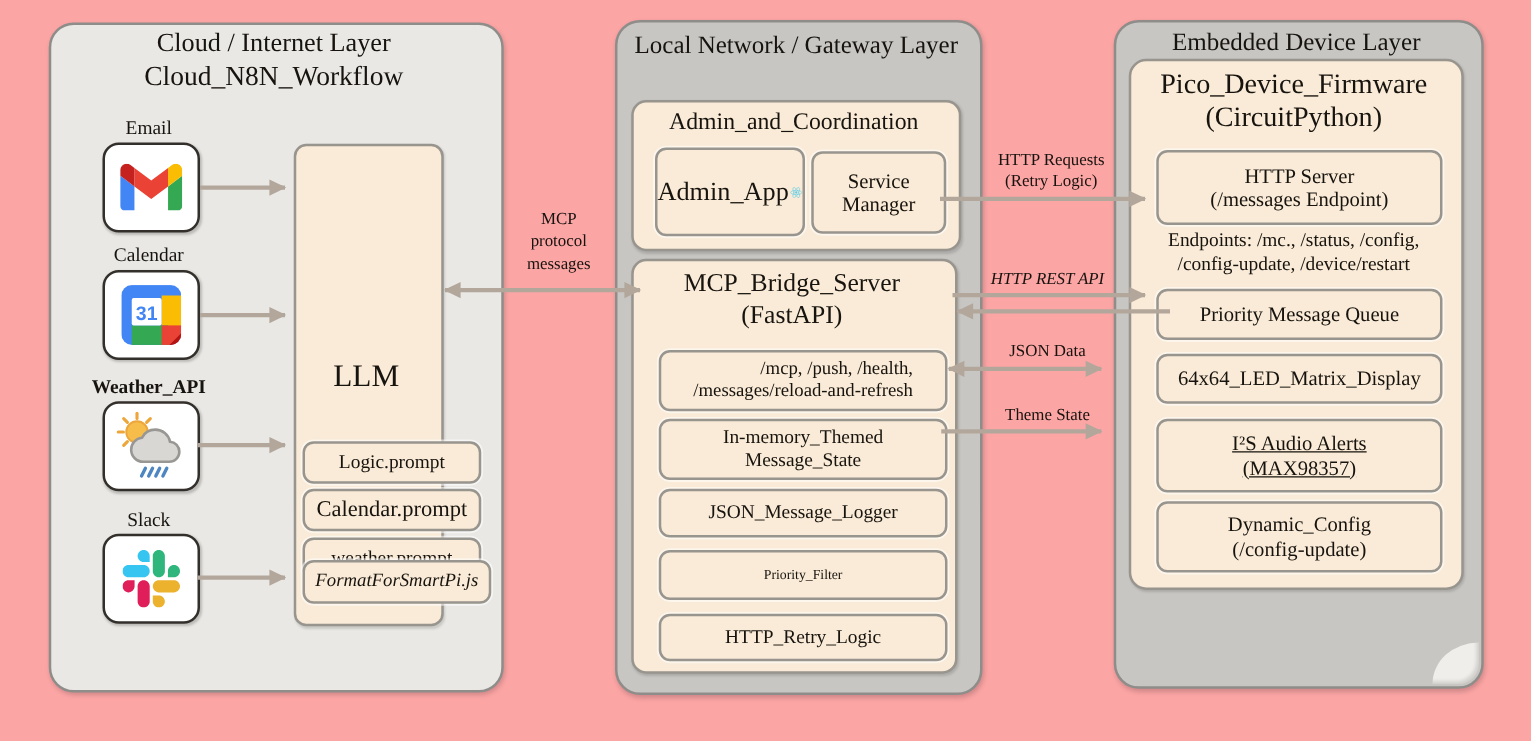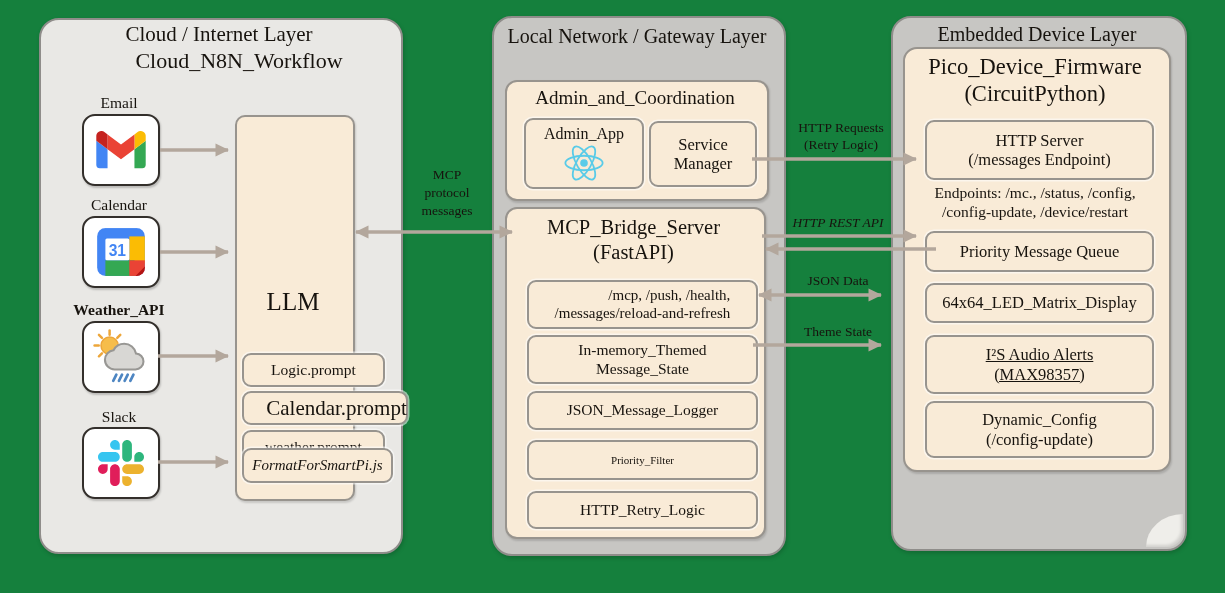--- a/index.html
+++ b/index.html
@@ -1,17 +1,17 @@
 <!DOCTYPE html>
 <html><head>
 <meta charset="utf-8">
 <style>
   html,body{margin:0;padding:0;background:#fbfaf7;}
   body{font-family:"Liberation Serif","DejaVu Serif",serif;color:#17130e;}
-  .canvas{position:relative;width:1225px;height:593px;background:#15803d;overflow:hidden;}
+  .canvas{position:relative;width:1225px;height:593px;background:#fca5a5;overflow:hidden;}
   .shell{position:absolute;border:2.5px solid #8f8d8a;border-radius:20px;box-shadow:1px 2px 4px rgba(0,0,0,.18);}
   .shell.light{background:#e9e8e5;}
   .shell.gray{background:#c7c6c3;}
   .bigbox{position:absolute;background:#f9ebd7;border:2px solid #98948e;border-radius:12px;box-shadow:1px 1.5px 2px rgba(0,0,0,.14);}
   .node{position:absolute;background:#f9ebd7;border:2px solid #98948e;border-radius:9px;
         display:flex;align-items:center;justify-content:center;text-align:center;
         white-space:pre-line;line-height:1.18;box-shadow:0 0 0 1.5px rgba(255,255,255,.55);}
   .label{position:absolute;text-align:center;line-height:1.2;white-space:pre-line;}
   .clabel{position:absolute;text-align:center;font-size:13.5px;line-height:1.25;white-space:pre-line;}
   .iconbox{position:absolute;width:74px;height:68px;background:#ffffff;border:2.5px solid #332f2b;
@@ -25,21 +25,21 @@
 
 <div class="canvas">
 
   <div class="shell light" style="left:39px;top:18px;width:360px;height:532px;"></div>
   <div class="shell gray" style="left:492px;top:16px;width:290px;height:536px;"></div>
   <div class="shell gray" style="left:891px;top:16px;width:292px;height:531px;"></div>
   <div class="curl"></div>
 
   <div>
     <div class="label" style="left:39px;top:22px;width:360px;font-size:21px;">Cloud / Internet Layer</div>
-    <div class="label" style="left:39px;top:48px;width:360px;font-size:22px;margin-left:20px;">Cloud_N8N_Workflow</div>
+    <div class="label" style="left:39px;top:48px;width:360px;font-size:22px;">Cloud_N8N_Workflow</div>
 
     <div class="label" style="left:39px;top:94px;width:160px;font-size:15.5px;">Email</div>
     <div class="iconbox" style="left:82px;top:114px;">
       <svg viewBox="0 0 52 40" width="50" height="38">
         <path fill="#4285f4" d="M3.55 39.26h8.3V19.1L0 10.2v25.5c0 1.96 1.59 3.56 3.55 3.56z"></path>
         <path fill="#34a853" d="M40.15 39.26h8.3c1.96 0 3.55-1.6 3.55-3.56V10.2L40.15 19.1v20.16z"></path>
         <path fill="#fbbc04" d="M40.15 3.56V19.1L52 10.2V5.33c0-4.4-5.02-6.9-8.53-4.27l-3.32 2.5z"></path>
         <path fill="#ea4335" d="M11.85 19.1V3.56L26 14.16 40.15 3.56V19.1L26 29.72 11.85 19.1z"></path>
         <path fill="#c5221f" d="M0 5.33v4.87l11.85 8.9V3.56L8.53 1.06C5.02-1.57 0 .93 0 5.33z"></path>
       </svg>
@@ -95,31 +95,31 @@
         <path d="M25.8 77.6c0 7.1-5.8 12.9-12.9 12.9S0 84.7 0 77.6s5.8-12.9 12.9-12.9h12.9v12.9zm6.5 0c0-7.1 5.8-12.9 12.9-12.9s12.9 5.8 12.9 12.9v32.3c0 7.1-5.8 12.9-12.9 12.9s-12.9-5.8-12.9-12.9V77.6z" fill="#e01e5a"></path>
         <path d="M45.2 25.8c-7.1 0-12.9-5.8-12.9-12.9S38.1 0 45.2 0s12.9 5.8 12.9 12.9v12.9H45.2zm0 6.5c7.1 0 12.9 5.8 12.9 12.9s-5.8 12.9-12.9 12.9H12.9C5.8 58.1 0 52.3 0 45.2s5.8-12.9 12.9-12.9h32.3z" fill="#36c5f0"></path>
         <path d="M97 45.2c0-7.1 5.8-12.9 12.9-12.9s12.9 5.8 12.9 12.9-5.8 12.9-12.9 12.9H97V45.2zm-6.5 0c0 7.1-5.8 12.9-12.9 12.9s-12.9-5.8-12.9-12.9V12.9C64.7 5.8 70.5 0 77.6 0s12.9 5.8 12.9 12.9v32.3z" fill="#2eb67d"></path>
         <path d="M77.6 97c7.1 0 12.9 5.8 12.9 12.9s-5.8 12.9-12.9 12.9-12.9-5.8-12.9-12.9V97h12.9zm0-6.5c-7.1 0-12.9-5.8-12.9-12.9s5.8-12.9 12.9-12.9h32.3c7.1 0 12.9 5.8 12.9 12.9s-5.8 12.9-12.9 12.9H77.6z" fill="#ecb22e"></path>
       </svg>
     </div>
 
     <div class="bigbox" style="left:235px;top:115px;width:116px;height:382px;border-radius:10px;"></div>
     <div class="label" style="left:235px;top:287px;width:116px;font-size:25px;">LLM</div>
     <div class="node" style="left:242px;top:353px;width:139px;height:30px;font-size:15.5px;">Logic.prompt</div>
-    <div class="node" style="left:242px;top:391px;width:139px;height:30px;font-size:21px;padding-left:23px;">Calendar.prompt</div>
+    <div class="node" style="left:242px;top:391px;width:139px;height:30px;font-size:18px;">Calendar.prompt</div>
     <div class="node" style="left:242px;top:430px;width:139px;height:30px;font-size:15.5px;">weather.prompt</div>
     <div class="node" style="left:242px;top:448px;width:147px;height:31px;font-size:15px;font-style:italic;">FormatForSmartPi.js</div>
   </div>
 
   <div>
     <div class="label" style="left:492px;top:24px;width:290px;font-size:20px;">Local Network / Gateway Layer</div>
 
     <div class="bigbox" style="left:505px;top:80px;width:260px;height:117px;"></div>
     <div class="label" style="left:505px;top:87px;width:260px;font-size:19px;">Admin_and_Coordination</div>
-    <div class="node" style="left:524px;top:118px;width:116px;height:67px;font-size:16px;flex-direction:column;gap:1px;">
+    <div class="node" style="left:524px;top:118px;width:116px;height:67px;font-size:21px;flex-direction:row;gap:1px;">
       <span>Admin_App</span>
       <svg viewBox="-11.5 -10.5 23 21" width="44" height="38">
         <circle r="2.1" fill="#59cbe8"></circle>
         <g fill="none" stroke="#59cbe8" stroke-width="1">
           <ellipse rx="10.3" ry="4"></ellipse>
           <ellipse rx="10.3" ry="4" transform="rotate(60)"></ellipse>
           <ellipse rx="10.3" ry="4" transform="rotate(120)"></ellipse>
         </g>
       </svg>
     </div>

